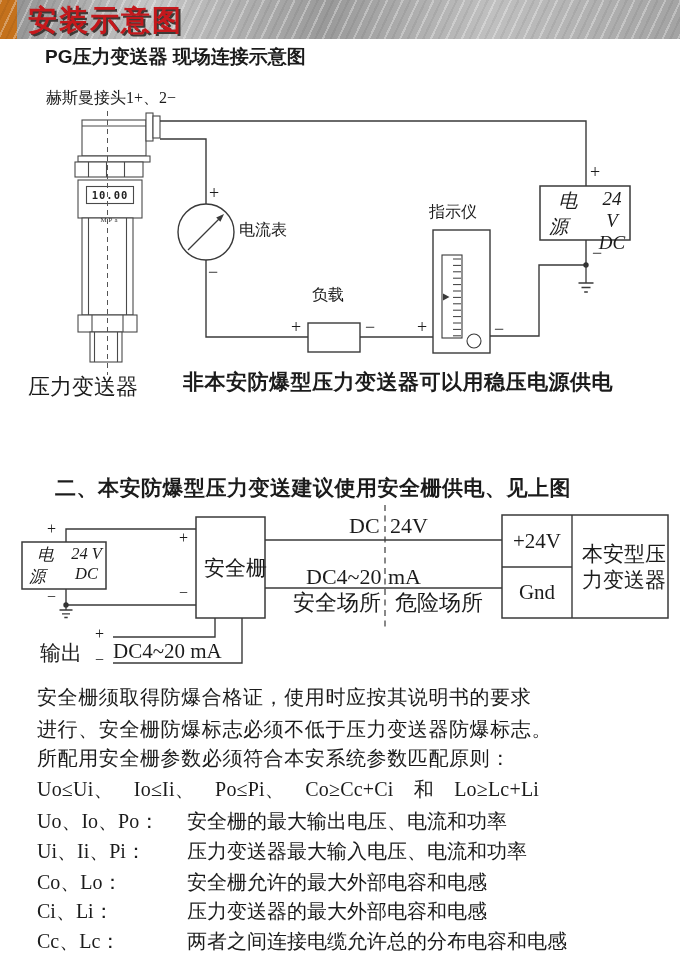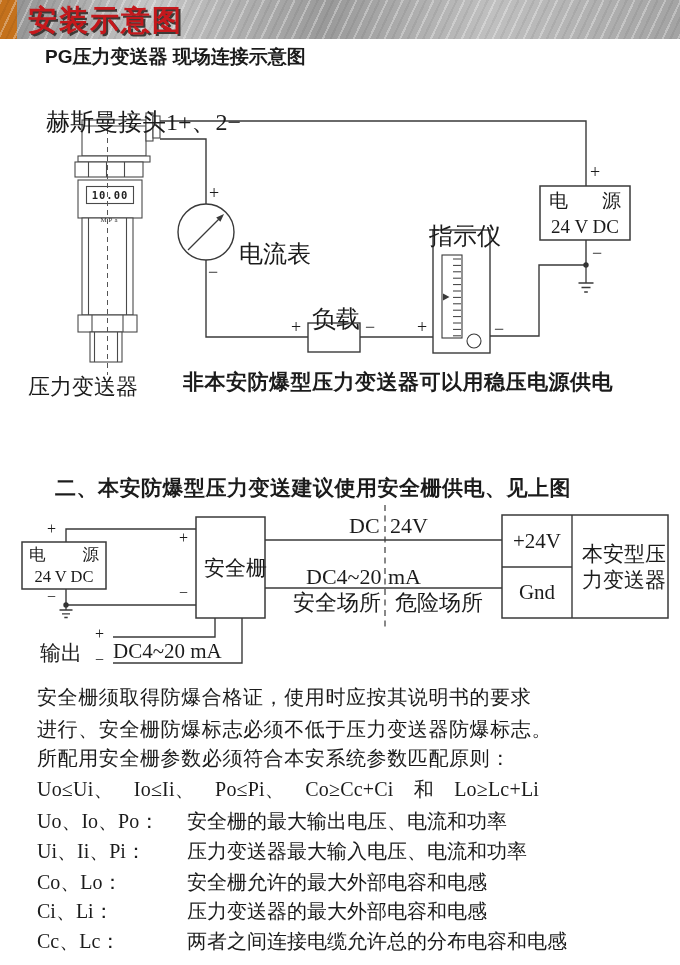--- a/index.html
+++ b/index.html
@@ -9,25 +9,25 @@
   .banner{position:absolute;left:0;top:0;width:680px;height:39px;
     background:linear-gradient(100deg,#8f8f8f 0%,#c6c6c6 22%,#9a9a9a 48%,#c0c0c0 72%,#a3a3a3 100%);}
   .banner::after{content:"";position:absolute;inset:0;
     background:repeating-linear-gradient(115deg,rgba(255,255,255,.30) 0 2px,rgba(255,255,255,0) 2px 7px,rgba(0,0,0,.06) 7px 9px,rgba(255,255,255,0) 9px 14px);}
   .banner-accent{position:absolute;left:0;top:0;width:17px;height:39px;background:#c4711c;}
   .banner-title{position:absolute;left:28px;top:2px;margin:0;z-index:2;
     font:700 29px/36px "Liberation Sans","DejaVu Sans",sans-serif;
     color:#c5181c;letter-spacing:2px;text-shadow:2px 2px 0 #3e3a37;}
   
   .lbl{position:absolute;white-space:nowrap;line-height:1.05;color:#1b1b1b;}
-  .sans{font-family:"Liberation Sans","DejaVu Sans",sans-serif;font-weight:700;} .f20{font-size:24px;margin-top:20px;}
+  .sans{font-family:"Liberation Sans","DejaVu Sans",sans-serif;font-weight:700;} .f20{font-size:16px;}
   .f21{font-size:21px;} .f22{font-size:22px;}
   .sign{font-size:18px;font-weight:400;}
   .sign-s{font-size:16px;font-weight:400;}
-  .boxtext{position:absolute;display:flex;flex-direction:column;justify-content:space-between;text-align:center;}
+  .boxtext{position:absolute;display:flex;flex-direction:row;justify-content:flex-start;text-align:center;font-style:italic;}
   .just{text-align:center;text-align-last:justify;}
   .center-flex{position:absolute;display:flex;align-items:center;justify-content:center;text-align:center;}
   .lcd-value{position:absolute;display:flex;align-items:center;justify-content:center;
     font-family:"DejaVu Sans Mono",monospace;font-weight:700;font-size:10.5px;letter-spacing:1px;color:#222;}
   .lcd-unit{position:absolute;text-align:center;font-size:7px;letter-spacing:2px;color:#333;}
   .wrapcell{white-space:normal;line-height:26px;}
   .note-line{position:absolute;left:37px;font-size:20px;letter-spacing:.6px;white-space:nowrap;}
   .param-row{position:absolute;left:37px;display:flex;font-size:20px;white-space:nowrap;}
   .param-label{width:150px;}
   svg{position:absolute;left:0;top:0;}

